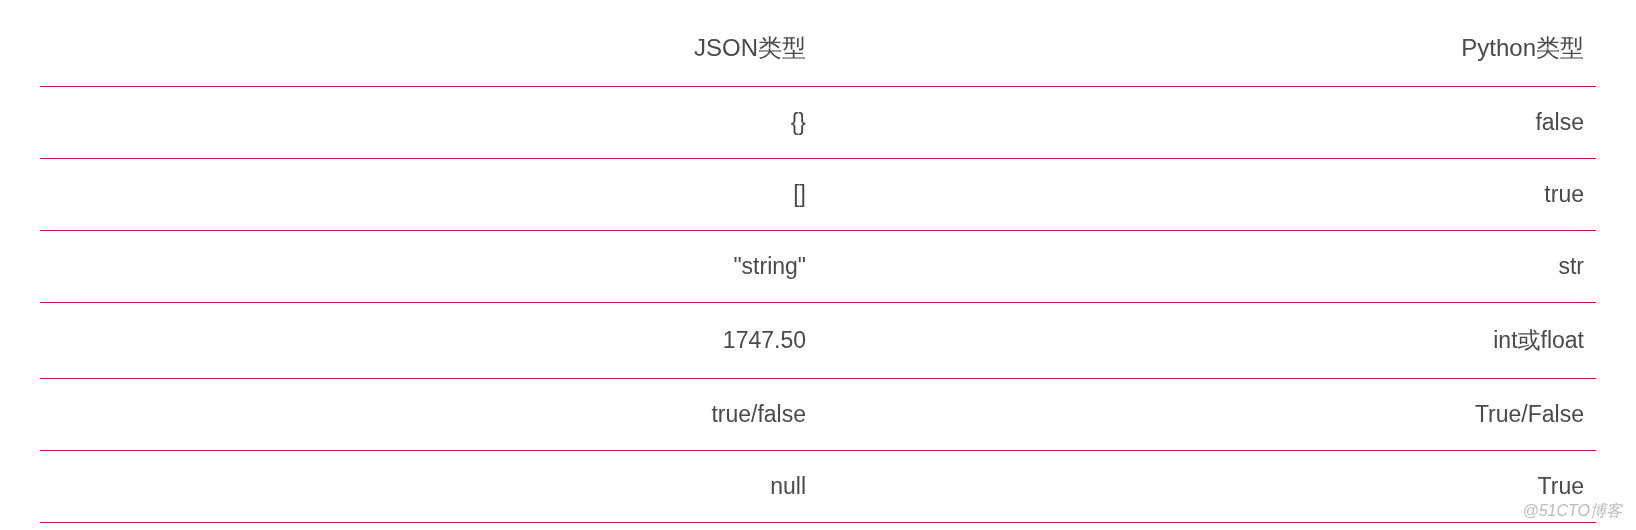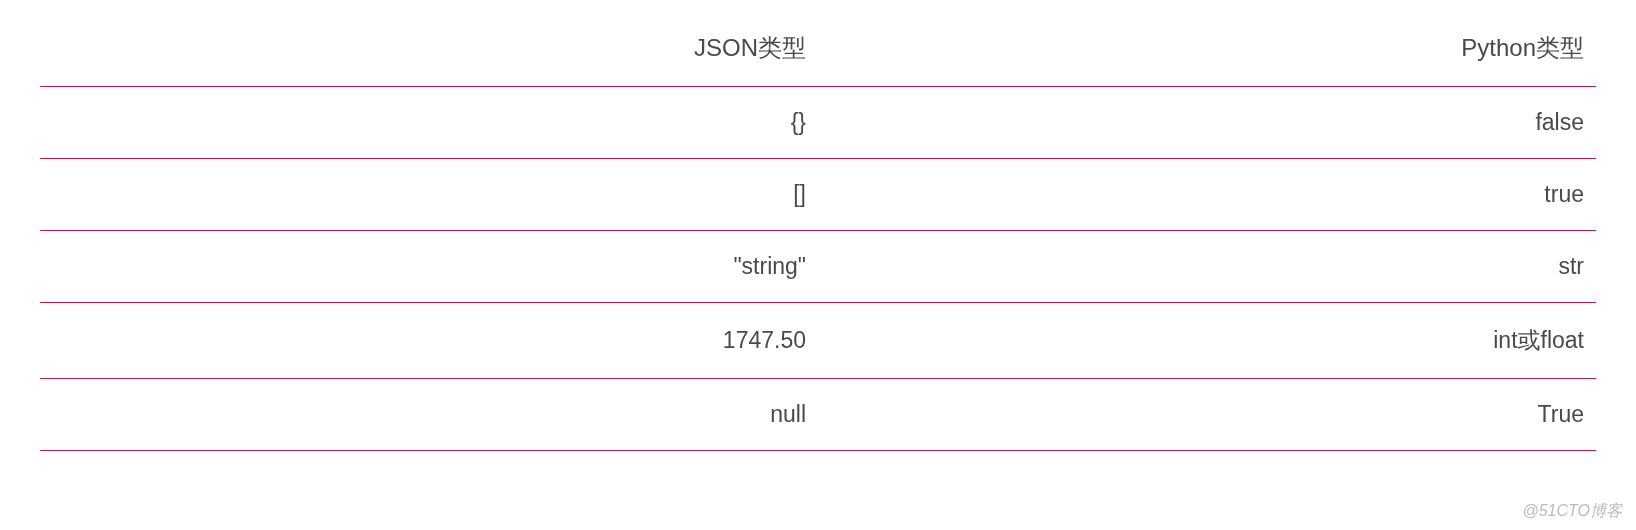--- a/index.html
+++ b/index.html
@@ -71,20 +71,24 @@
       </tr>
       <tr>
         <td>"string"</td>
         <td>str</td>
       </tr>
       <tr>
         <td>1747.50</td>
         <td>int或float</td>
       </tr>
       <tr>
+        <td>true/false</td>
+        <td>True/False</td>
+      </tr>
+      <tr>
         <td>null</td>
         <td>True</td>
       </tr>
     </tbody>
   </table>
 </div>
 
 <div class="watermark">@51CTO博客</div>
 
 </body></html>

